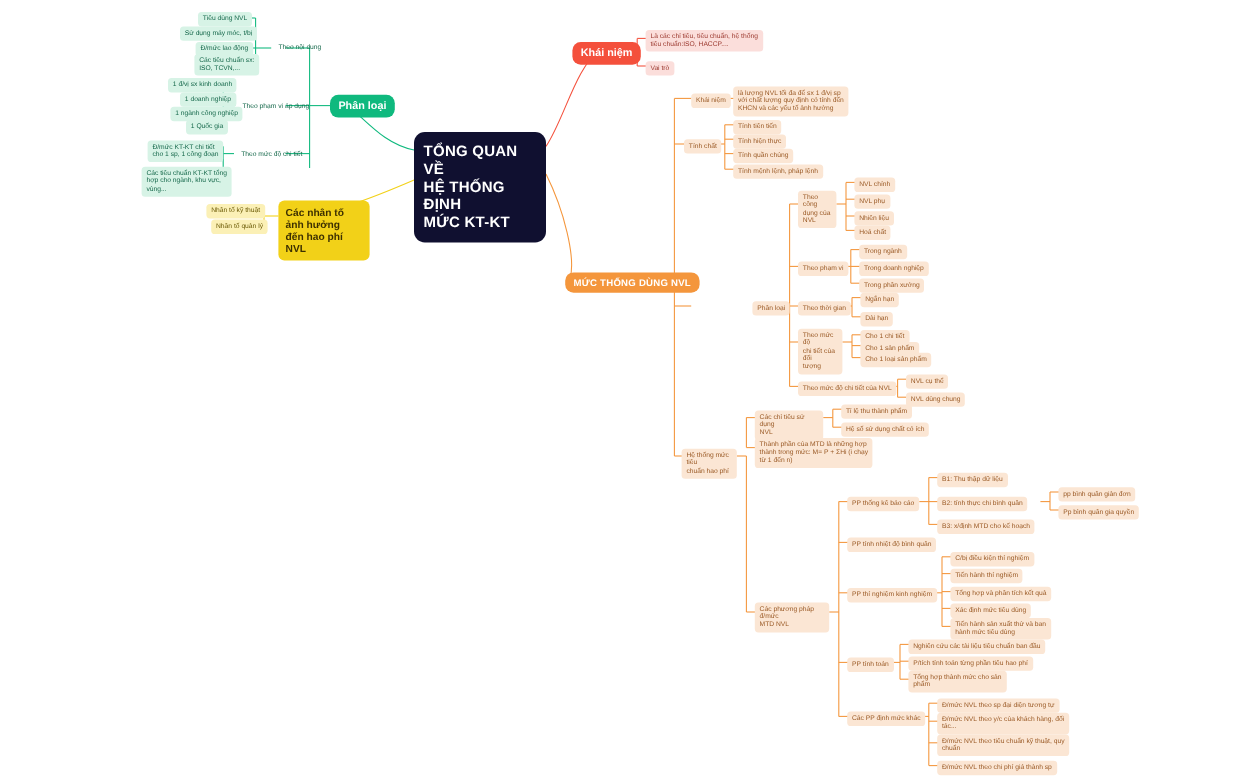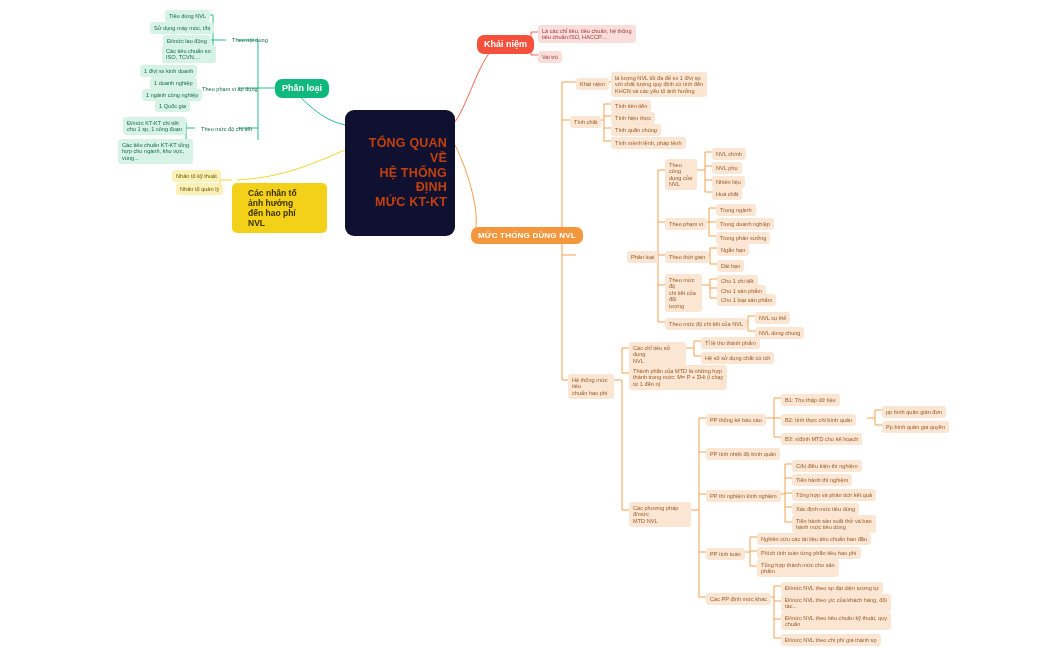--- a/index.html
+++ b/index.html
@@ -3,22 +3,22 @@
 <meta charset="utf-8">
 <style>
   html,body{margin:0;padding:0;}
   body{width:1050px;height:650px;background:#ffffff;
        font-family:"Liberation Sans","DejaVu Sans",sans-serif;overflow:hidden;}
   #stage{position:relative;width:1050px;height:650px;}
   svg.links{position:absolute;left:0;top:0;width:1050px;height:650px;pointer-events:none;}
   .node{position:absolute;box-sizing:border-box;border-radius:4px;
         line-height:1.18;white-space:pre-line;}
   
-  .central{background:#101030;color:#c2410c;font-weight:bold;font-size:12.5px;
-           text-align:right;border-radius:9px;padding:26px 8px;letter-spacing:.2px;}
+  .central{background:#101030;color:#ffffff;font-weight:bold;font-size:12.5px;
+           text-align:left;border-radius:9px;padding:9px 8px;letter-spacing:.2px;}
   
   .cap{font-weight:bold;border-radius:7px;padding:4px 7px;font-size:9px;}
   .cap-green{background:#0fb97e;color:#ffffff;}
   .cap-red{background:#f4503c;color:#ffffff;}
   .cap-yellow{background:#f2d118;color:#3d3000;font-size:8.5px;border-radius:5px;}
   .cap-orange{background:#f4963c;color:#ffffff;font-size:8px;letter-spacing:.2px;}
   
   .leaf{font-size:5.6px;padding:2.5px 4px;border-radius:3px;}
   .g{background:#d7f3e6;color:#17694c;}
   .r{background:#fbdedb;color:#9c3a30;}
@@ -198,21 +198,21 @@
 <div class="node leaf g" style="left:142px;top:89px;">1 ngành công nghiệp</div>
 <div class="node leaf g" style="left:155px;top:100px;">1 Quốc gia</div>
 
 <div class="node leaf plain" style="left:197px;top:123px;color:#17694c;">Theo mức độ chi tiết</div>
 <div class="node leaf g" style="left:123px;top:117px;">Đ/mức KT-KT chi tiết
 cho 1 sp, 1 công đoạn</div>
 <div class="node leaf g" style="left:118px;top:139px;">Các tiêu chuẩn KT-KT tổng
 hợp cho ngành, khu vực,
 vùng...</div>
 
-<div class="node cap cap-yellow" style="left:232px;top:167px;width:95px;padding:5px 16px;margin-top:16px;">Các nhân tố ảnh hưởng
+<div class="node cap cap-yellow" style="left:232px;top:167px;width:76px;padding:5px 6px;">Các nhân tố ảnh hưởng
 đến hao phí NVL</div>
 <div class="node leaf y" style="left:172px;top:170px;">Nhân tố kỹ thuật</div>
 <div class="node leaf y" style="left:176px;top:183px;">Nhân tố quản lý</div>
 
 <div class="node cap cap-red" style="left:477px;top:35px;">Khái niệm</div>
 <div class="node leaf r" style="left:538px;top:25px;">Là các chỉ tiêu, tiêu chuẩn, hệ thống
 tiêu chuẩn:ISO, HACCP....</div>
 <div class="node leaf r" style="left:538px;top:51px;">Vai trò</div>
 
 <div class="node cap cap-orange" style="left:471px;top:227px;">MỨC THỐNG DÙNG NVL</div>

